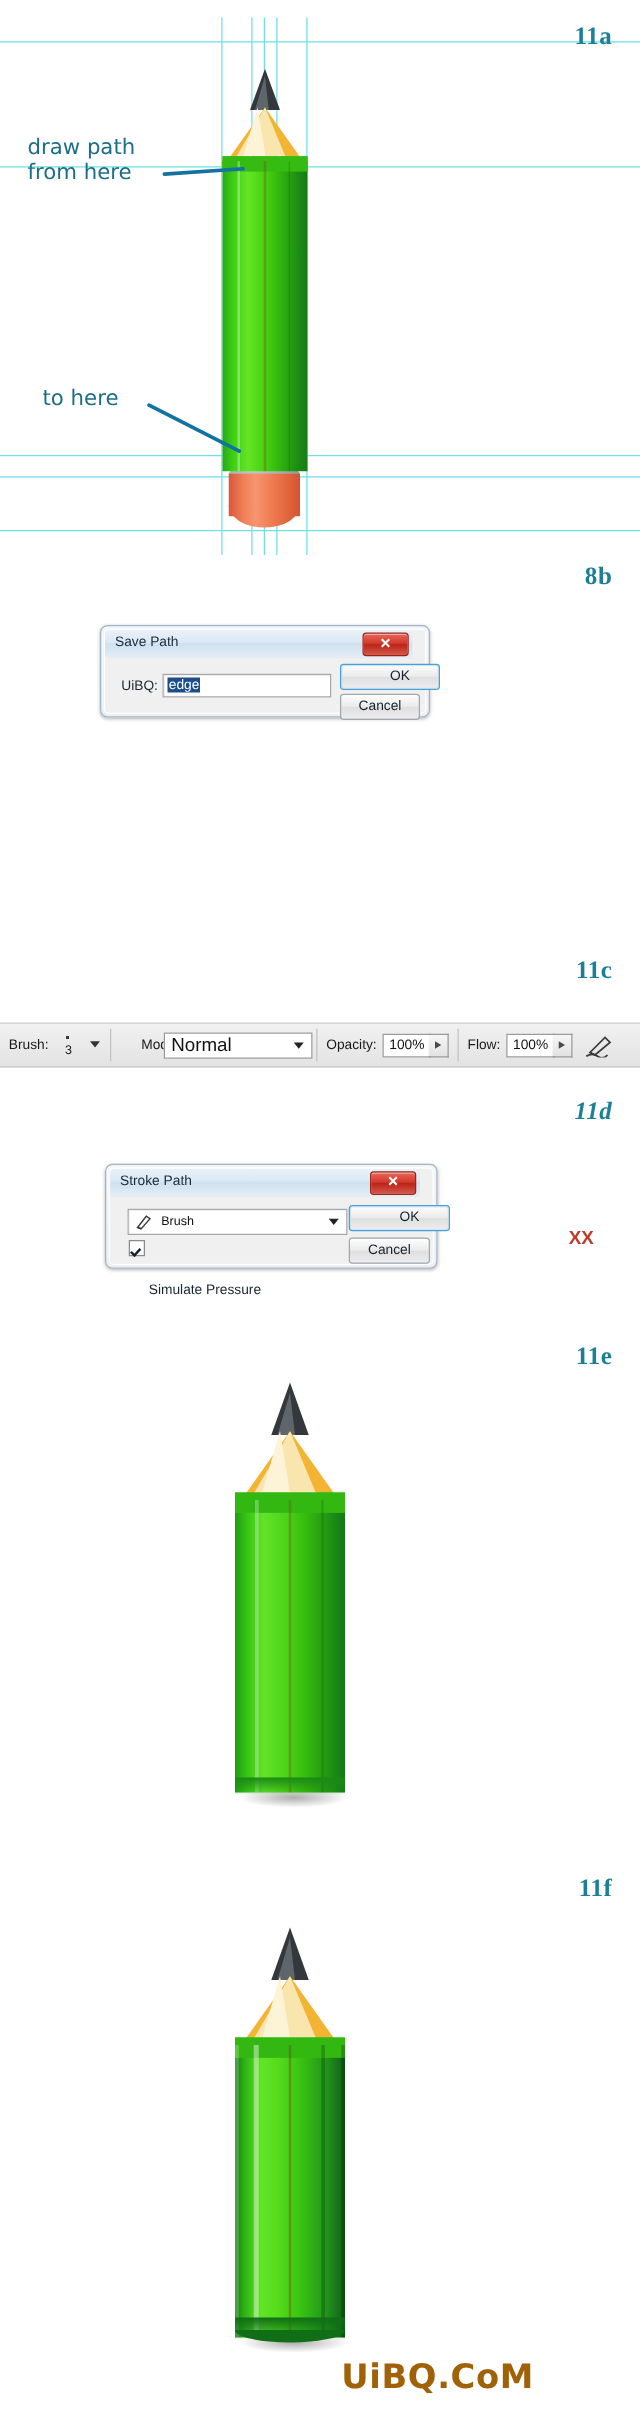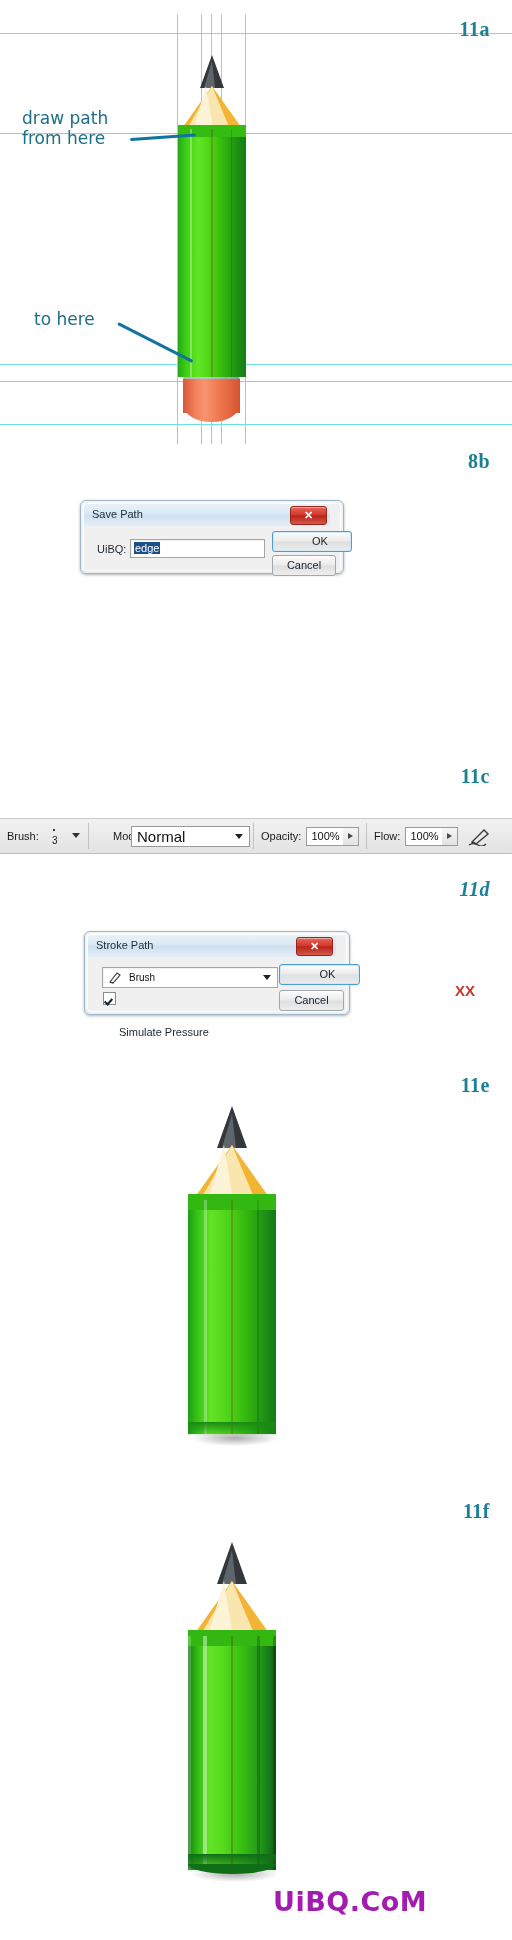--- a/index.html
+++ b/index.html
@@ -127,21 +127,21 @@
     border-left:4px solid transparent;border-right:4px solid transparent;border-top:5px solid #222;
   }
 
   .xx{
     position:absolute;color:#c0392b;font-weight:700;font-size:15px;
     font-family:"Liberation Sans", sans-serif;
   }
   .watermark{
     position:absolute;
     font-family:"DejaVu Sans", sans-serif;
-    font-size:27px;font-weight:700;color:#a21caf;letter-spacing:.5px;
+    font-size:27px;font-weight:700;color:#a16207;letter-spacing:.5px;
   }
   .shadow-ell{position:absolute;border-radius:50%;}
 </style>
 </head>
 <body>
 
 <div class="stage">
 
   <div>
 

